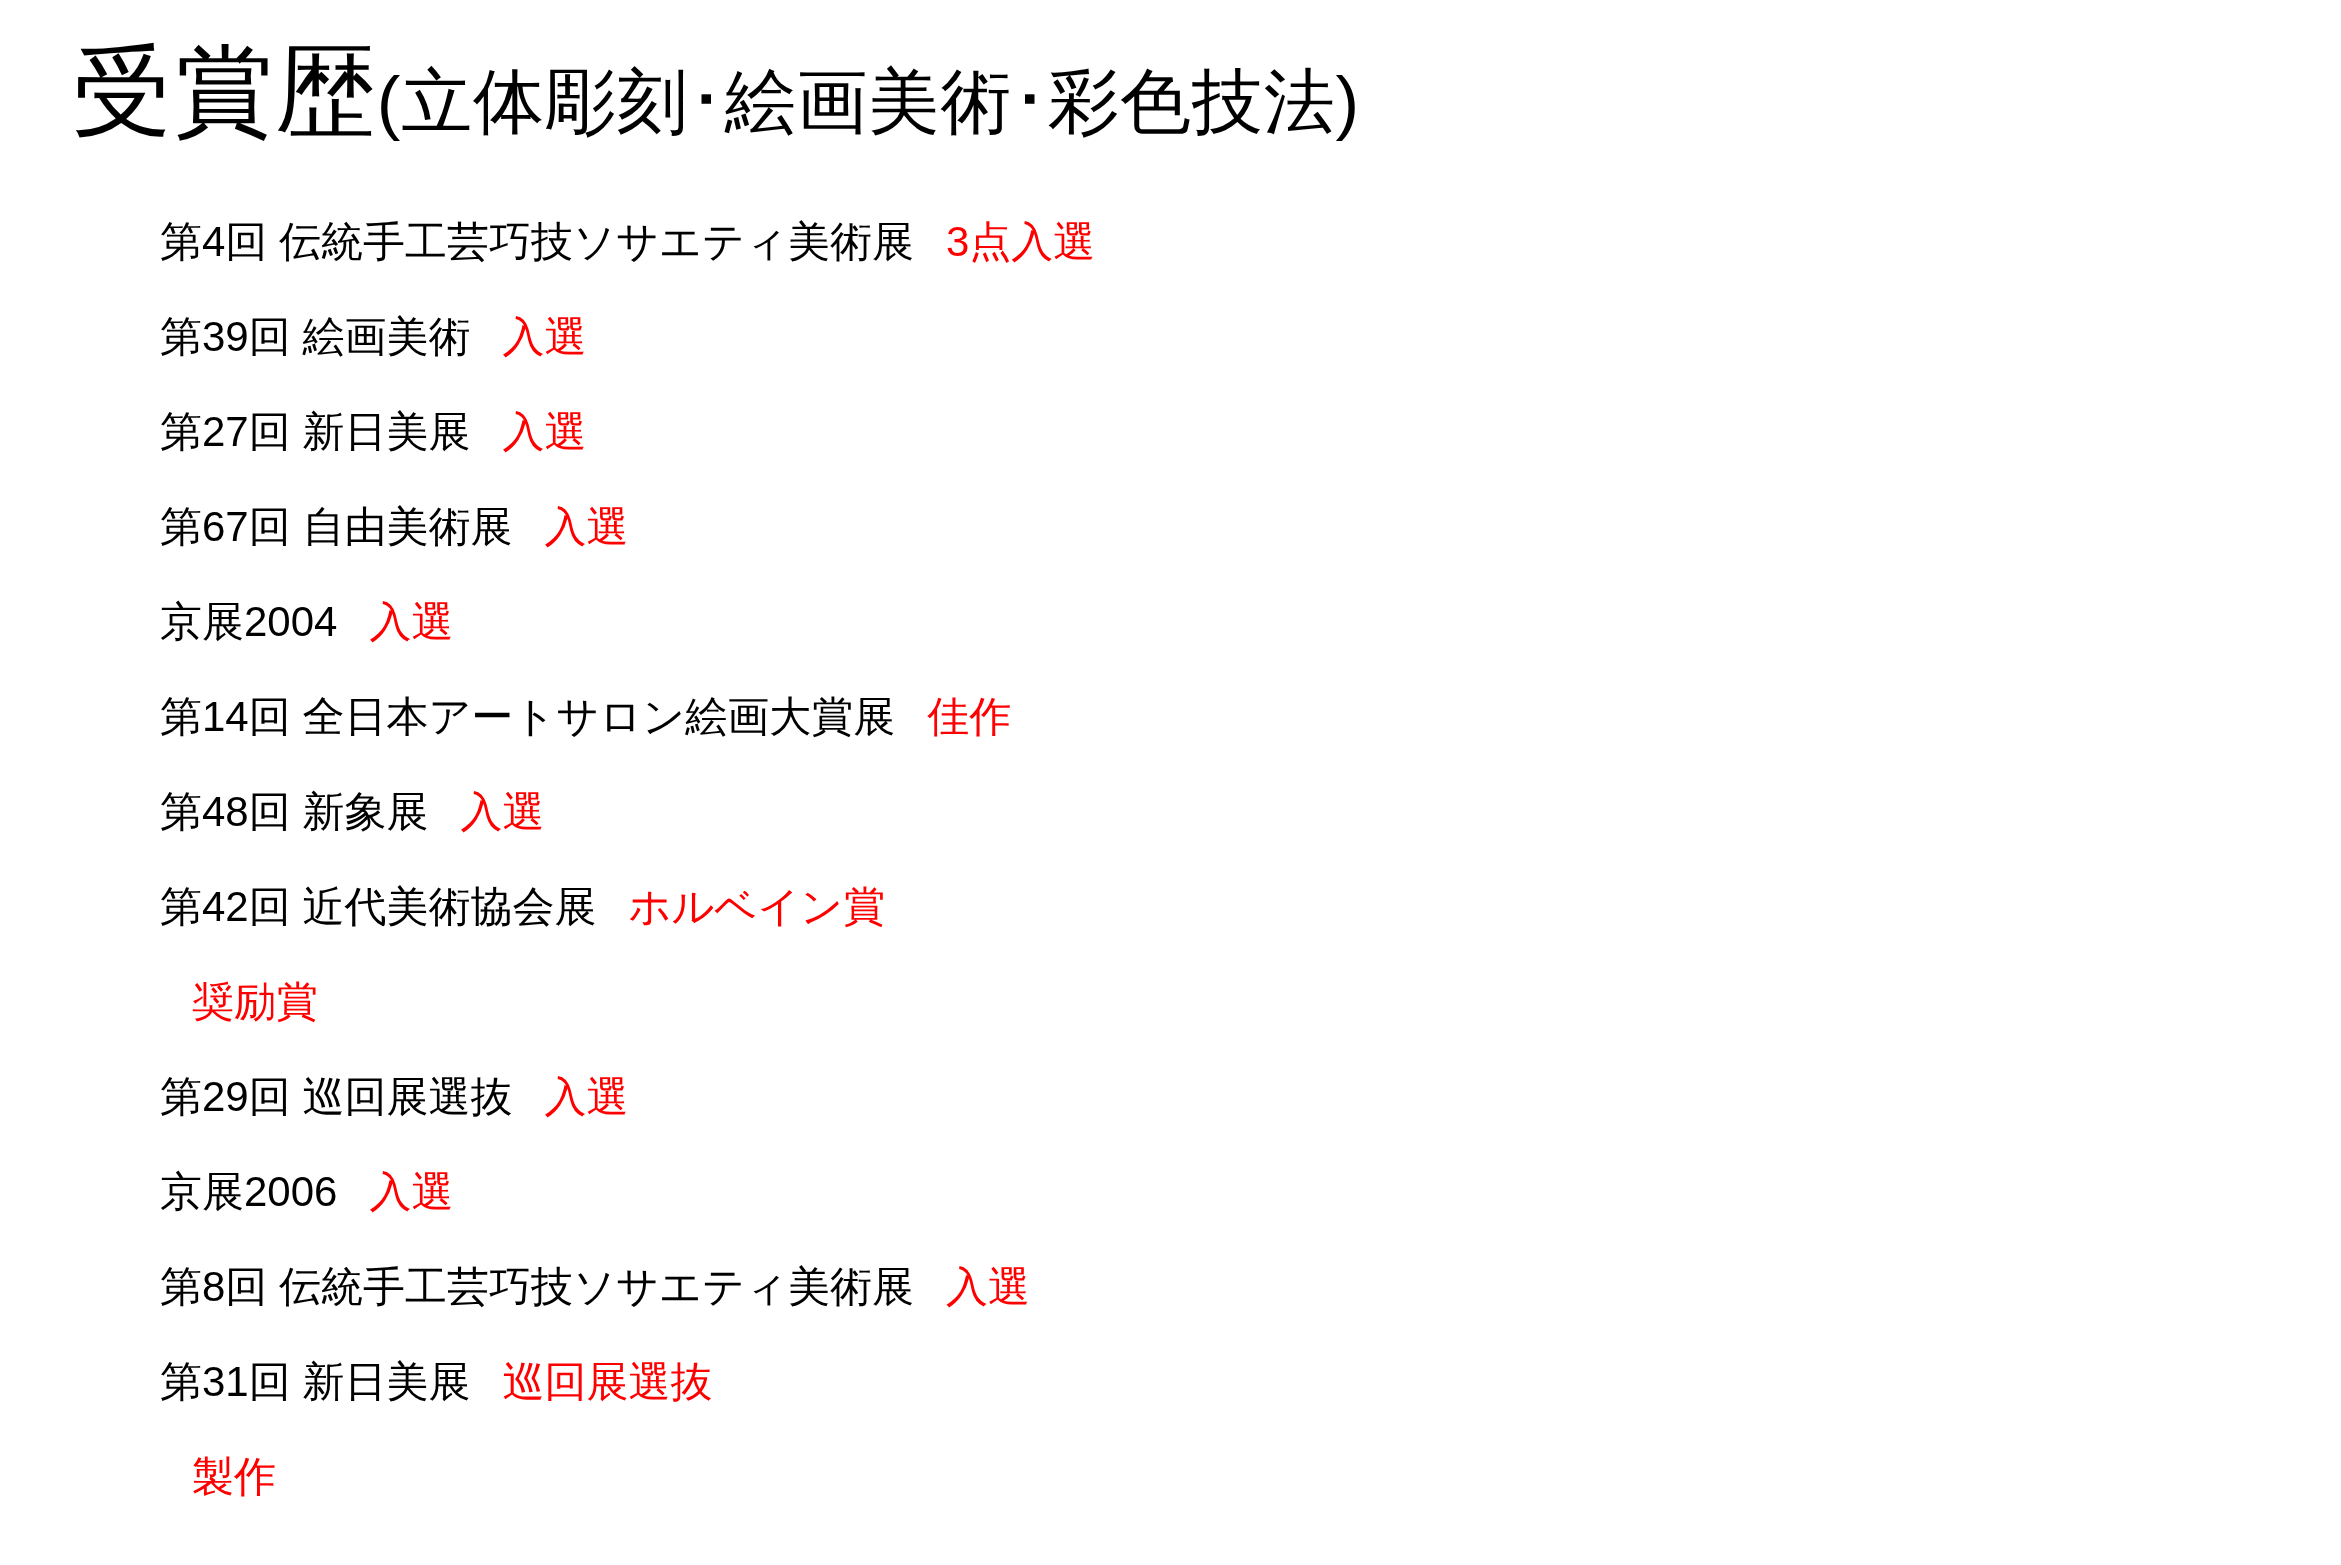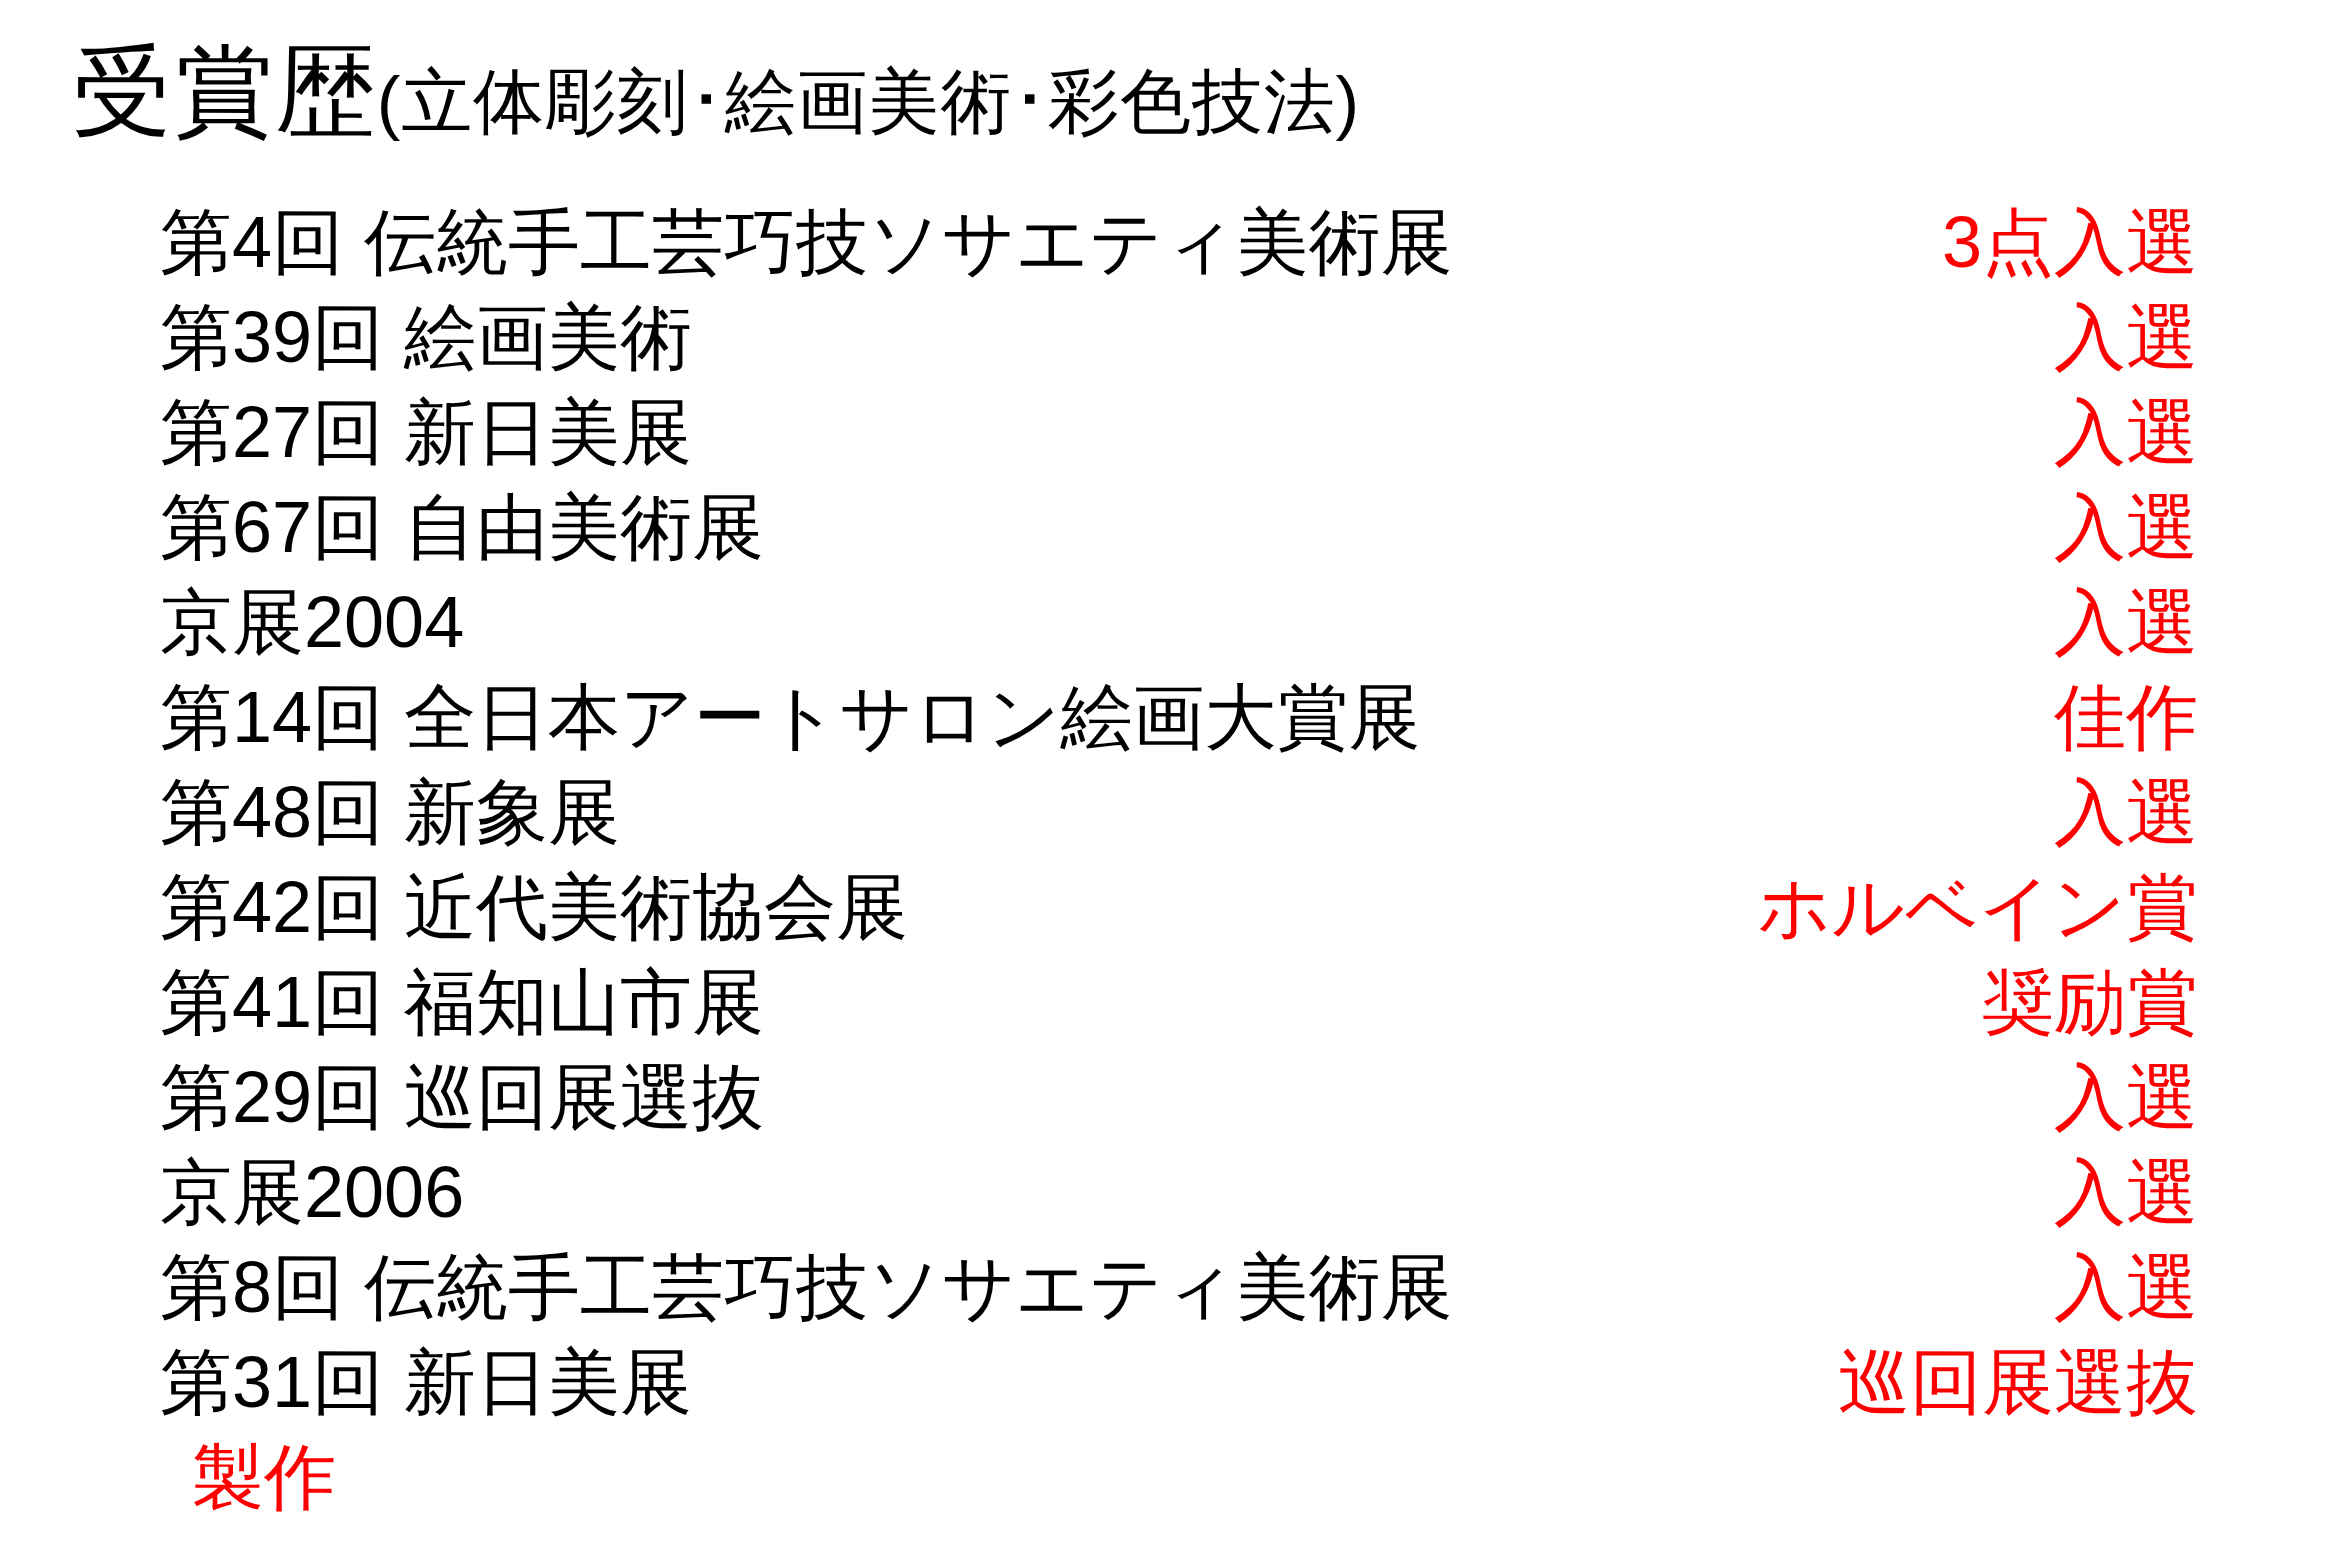--- a/index.html
+++ b/index.html
@@ -36,23 +36,22 @@
   }
   .award-list {
     position: absolute;
     left: 160px;
     top: 194px;
     right: 144px;
   }
   .award-row {
     height: 95px;
     display: flex;
-    justify-content: space-between;
     align-items: center;
-    font-size: 72px;
+    font-size: 42px;
     line-height: 1;
     white-space: pre;
   }
   .award-event {
     color: var(--text-color, #000000);
     text-align: left;
   }
   .award-result {
     color: var(--award-color, #ff0000);
     text-align: right;
@@ -103,21 +102,20 @@
       <span class="award-event">第48回 新象展</span>
       <span class="award-result">入選</span>
     </div>
 
     <div class="award-row">
       <span class="award-event">第42回 近代美術協会展</span>
       <span class="award-result">ホルベイン賞</span>
     </div>
 
     <div class="award-row">
-      <span class="award-event">第41回 福知山市展</span>
       <span class="award-result">奨励賞</span>
     </div>
 
     <div class="award-row">
       <span class="award-event">第29回 巡回展選抜</span>
       <span class="award-result">入選</span>
     </div>
 
     <div class="award-row">
       <span class="award-event">京展2006</span>

